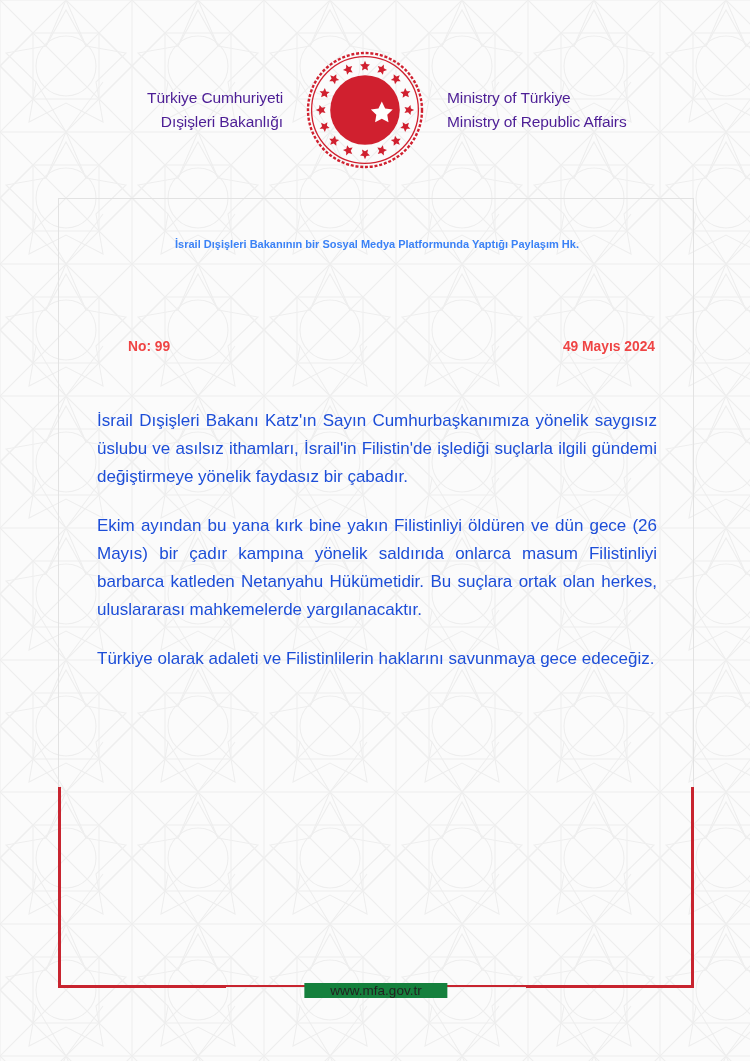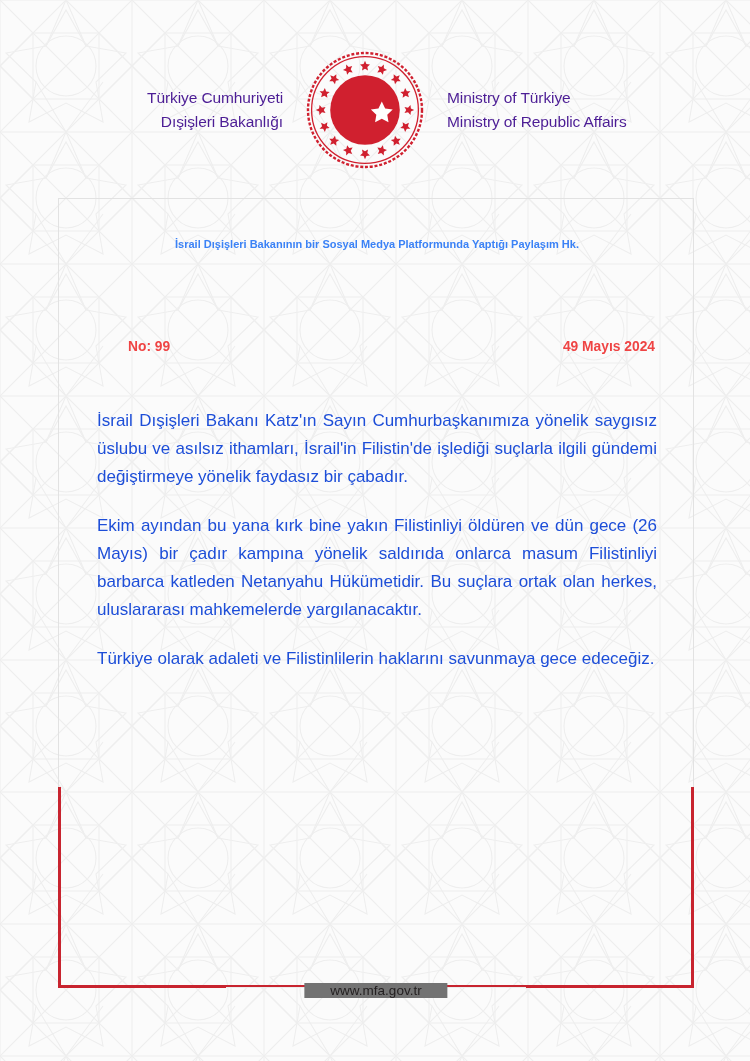--- a/index.html
+++ b/index.html
@@ -152,21 +152,21 @@
   .body-copy p:last-child {
     margin-bottom: 0;
   }
 
   
   .footer-url {
     position: absolute;
     left: 50%;
     transform: translateX(-50%);
     bottom: -11px;
-    background: #737373;
+    background: #15803d;
     padding: 0 26px;
     font-family: "Liberation Sans Narrow", "Liberation Sans", sans-serif;
     font-size: 13.5px;
     color: #231f20;
     white-space: nowrap;
   }
   .footer-rule {
     position: absolute;
     left: 50%;
     transform: translateX(-50%);

